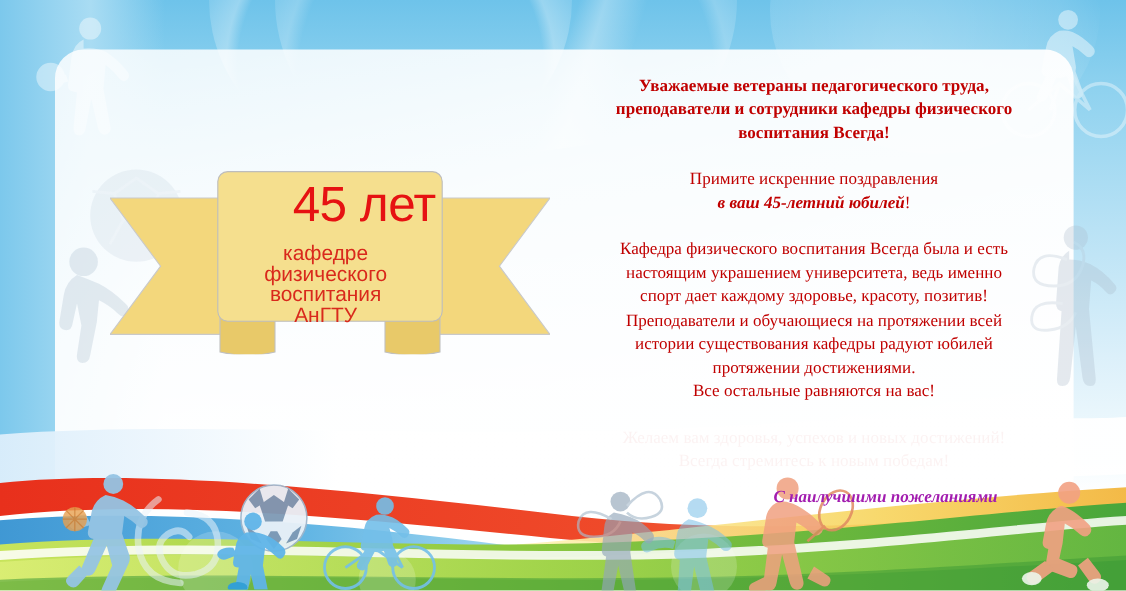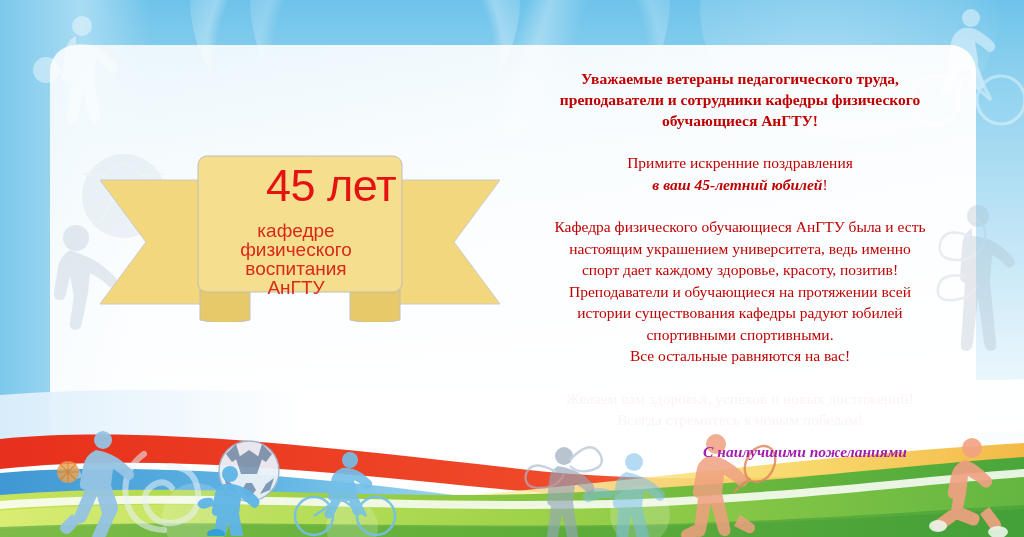--- a/index.html
+++ b/index.html
@@ -161,36 +161,36 @@
       <div>кафедре</div>
       <div>физического воспитания</div>
       <div>АнГТУ</div>
     </div>
   </div>
 
   <div class="message">
     <div class="msg-head">
       <div>Уважаемые ветераны педагогического труда,</div>
       <div>преподаватели и сотрудники кафедры физического</div>
-      <div>обучающиеся АнГТУ!</div>
+      <div>воспитания Всегда!</div>
     </div>
 
     <div class="gap"></div>
 
     <div class="msg-line">Примите искренние поздравления</div>
     <div class="msg-line"><span class="msg-em">в ваш 45-летний юбилей</span><span>!</span></div>
 
     <div class="gap"></div>
 
-    <div class="msg-line">Кафедра физического обучающиеся АнГТУ была и есть</div>
+    <div class="msg-line">Кафедра физического воспитания Всегда была и есть</div>
     <div class="msg-line">настоящим украшением университета, ведь именно</div>
     <div class="msg-line">спорт дает каждому здоровье, красоту, позитив!</div>
     <div class="msg-line">Преподаватели и обучающиеся на протяжении всей</div>
     <div class="msg-line">истории существования кафедры радуют юбилей</div>
-    <div class="msg-line">спортивными спортивными.</div>
+    <div class="msg-line">протяжении достижениями.</div>
     <div class="msg-line">Все остальные равняются на вас!</div>
 
     <div class="gap"></div>
 
     <div class="msg-line">Желаем вам здоровья, успехов и новых достижений!</div>
     <div class="msg-line">Всегда стремитесь к новым победам!</div>
   </div>
 
   <svg class="waves" viewBox="0 0 1024 160" preserveAspectRatio="none">
     <defs>

